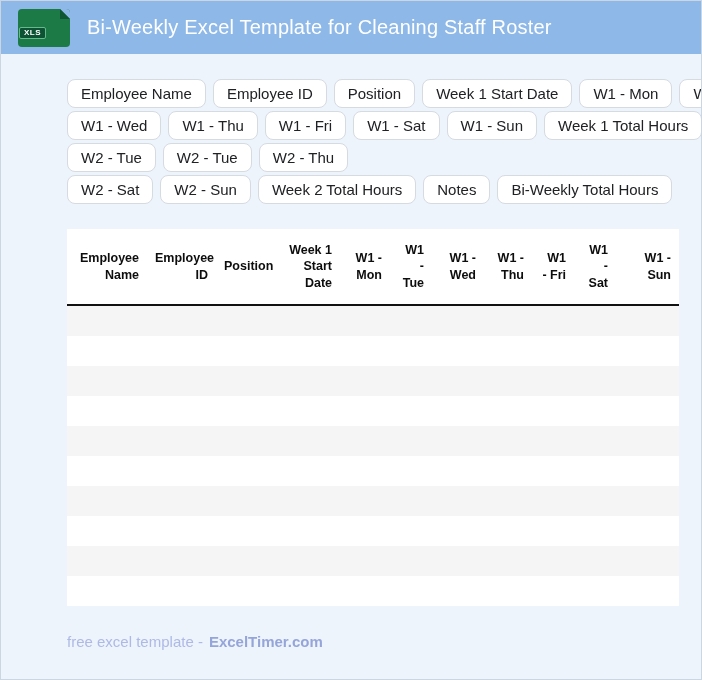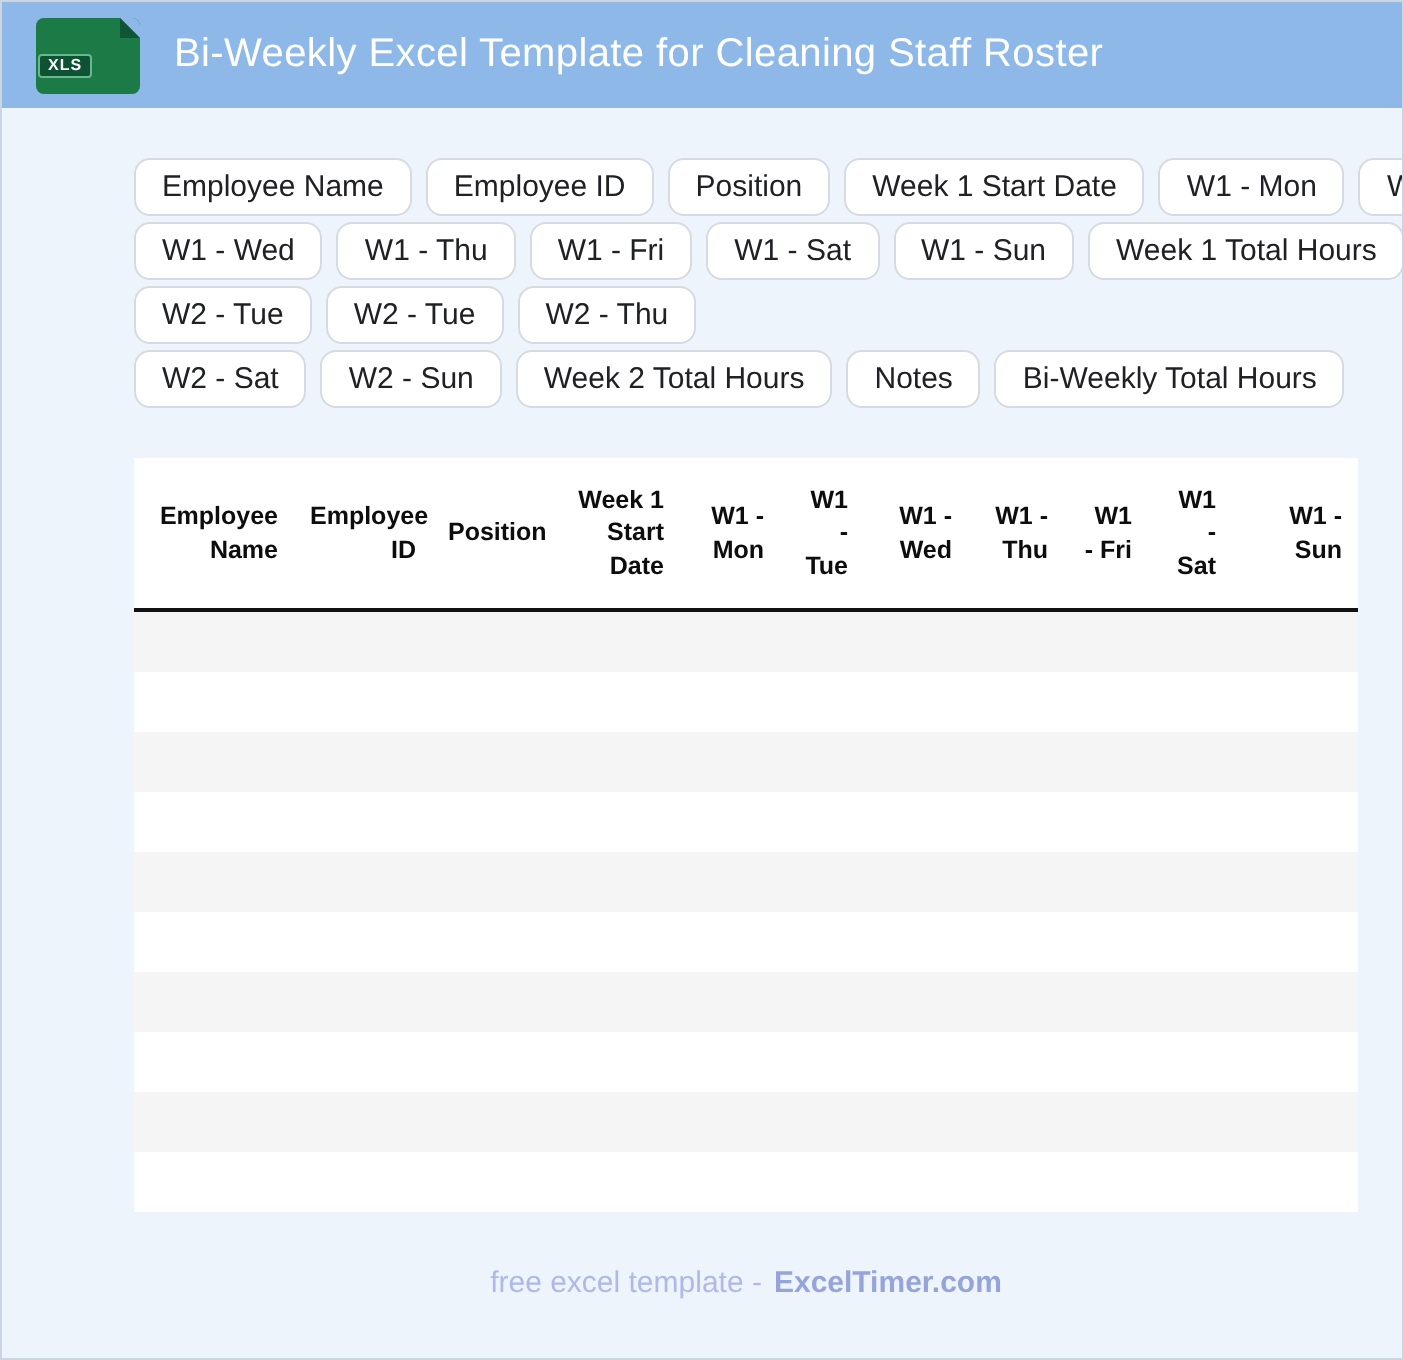--- a/index.html
+++ b/index.html
@@ -49,21 +49,21 @@
   table.grid thead th {
     font-weight:bold; color:#0d0d0d; text-align:right; vertical-align:middle;
     padding:8px 8px; height:59px; line-height:1.3; background:#ffffff;
     border-bottom:2px solid #111111; overflow:hidden;
   }
   table.grid tbody td { height:30px; padding:0; border:none; }
   table.grid tbody tr:nth-child(odd)  { background:#f5f5f5; }
   table.grid tbody tr:nth-child(even) { background:#ffffff; }
   
   .footer {
-    margin:27px 0 0 66px; width:612px; text-align:center;
+    margin:27px 0 0 66px; width:612px; text-align:left;
     font-size:15px; color:#aeb9e6;
   }
   .footer a {
     color:#96a5d9; font-weight:bold; text-decoration:none; margin-left:6px;
   }
 </style>
 </head>
 <body>
 
 <div class="page">

